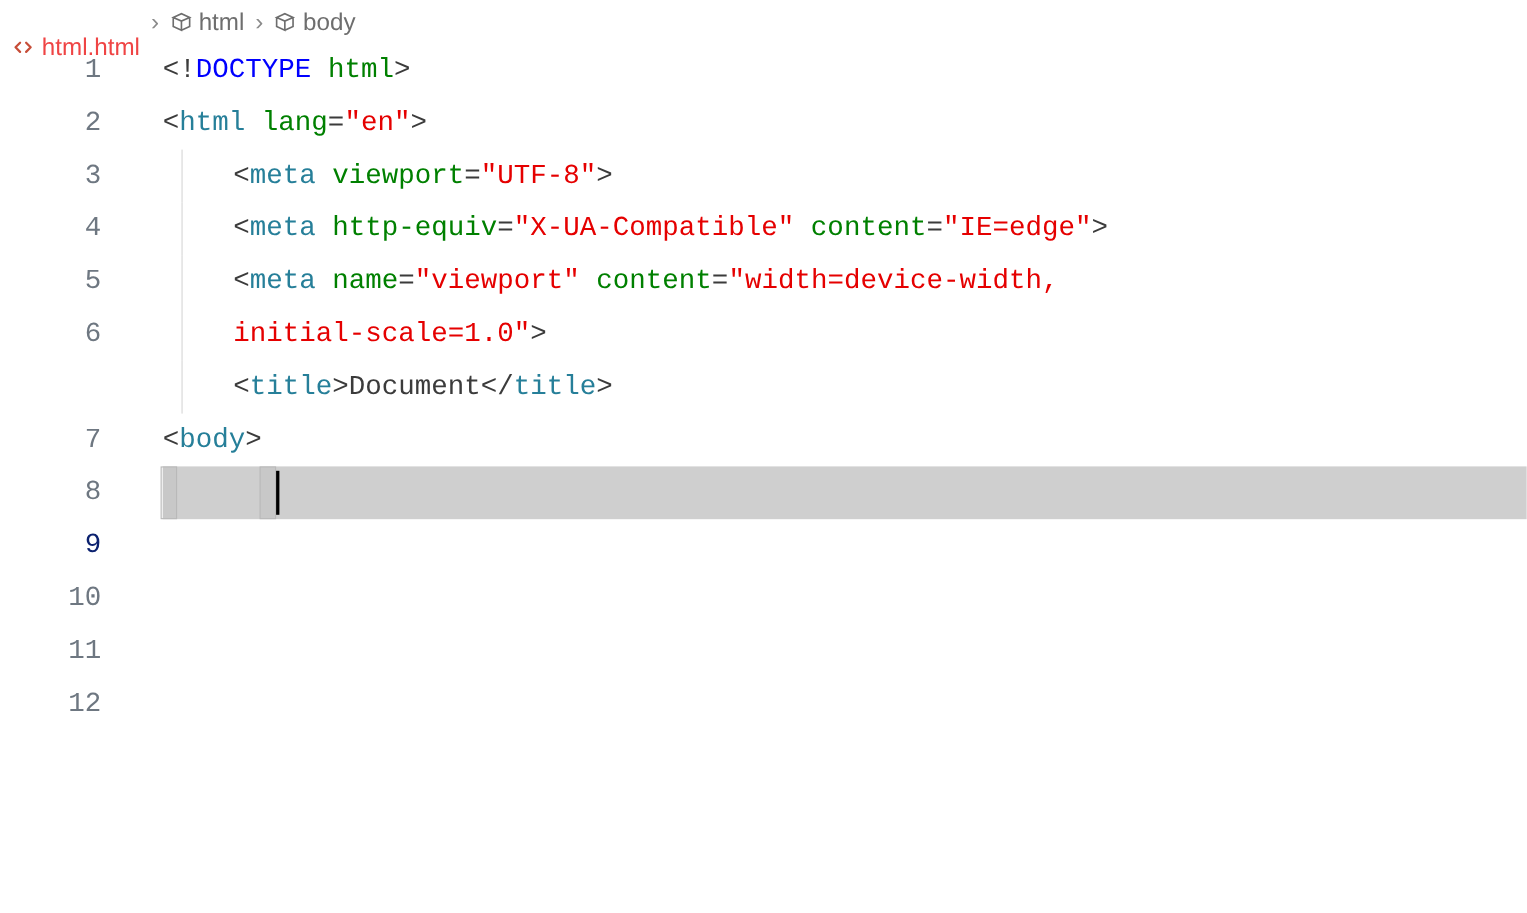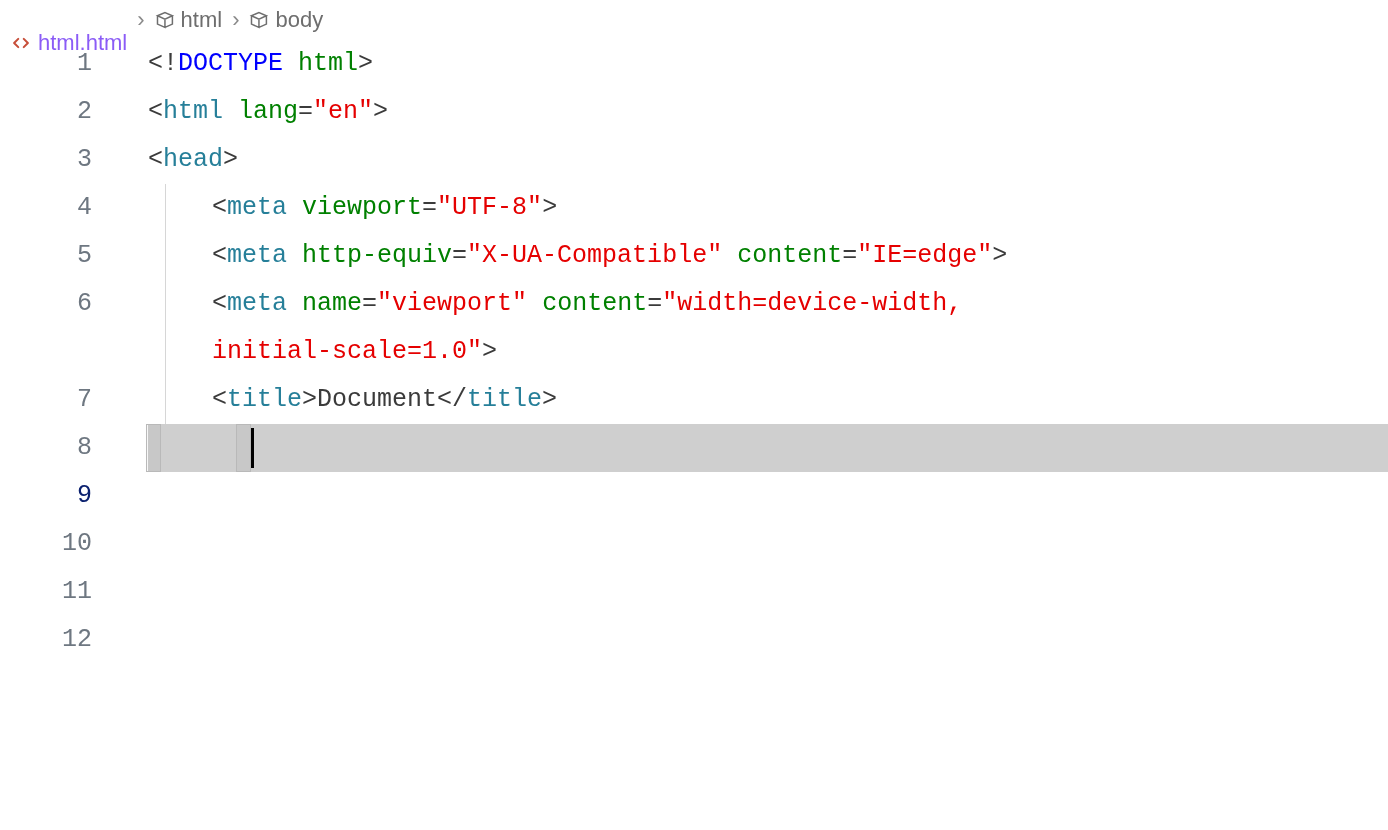--- a/index.html
+++ b/index.html
@@ -20,21 +20,21 @@
       font-size: 22px;
       color: #6e6e6e;
       gap: 6px;
       border-bottom: 1px solid transparent;
     }
     .breadcrumbs .crumb {
       display: flex;
       align-items: center;
       gap: 6px;
     }
-    .breadcrumbs .crumb.active { color: #8b5cf6; margin-top: 46px; }
+    .breadcrumbs .crumb.active { color: #ef4444; margin-top: 46px; }
     .breadcrumbs .sep { color: #8a8a8a; margin: 0 4px; }
     .bc-icon { display: inline-flex; }
     .bc-icon svg { display: block; }
     .editor { display: flex; }
     .gutter {
       width: 118px;
       text-align: right;
       padding-right: 26px;
       color: #237893;
       font-family: Menlo, Consolas, "Courier New", monospace;
@@ -149,21 +149,21 @@
       <div class="ln">11</div>
       <div class="ln">12</div>
     </div>
   <div class="code" id="code">
     <div class="current-line-bg"></div>
     <div class="bracket-match open"></div>
     <div class="bracket-match close"></div>
     <div class="cursor"></div>
   <div class="codeline" style="position: relative; padding-left: 30px;"><span class="p">&lt;</span><span class="bang">!</span><span class="doctype-kw">DOCTYPE</span><span class="p"> </span><span class="attr">html</span><span class="p">&gt;</span></div>
       <div class="codeline" style="position: relative; padding-left: 30px;"><span class="p">&lt;</span><span class="tagname">html</span><span class="p"> </span><span class="attr">lang</span><span class="p">=</span><span class="string">"en"</span><span class="p">&gt;</span></div>
-      <div class="codeline" style="position: relative; padding-left: 30px;"><span class="p">&lt;</span><span class="tagname">head</span><span class="p">&gt;</span></div>
       <div class="codeline indent-guide" style="position: relative; padding-left: 30px;"><span class="wrap-indent"></span><span class="p">&lt;</span><span class="tagname">meta</span><span class="p"> </span><span class="attr">viewport</span><span class="p">=</span><span class="string">"UTF-8"</span><span class="p">&gt;</span></div>
       <div class="codeline indent-guide" style="position: relative; padding-left: 30px;"><span class="wrap-indent"></span><span class="p">&lt;</span><span class="tagname">meta</span><span class="p"> </span><span class="attr">http-equiv</span><span class="p">=</span><span class="string">"X-UA-Compatible"</span><span class="p"> </span><span class="attr">content</span><span class="p">=</span><span class="string">"IE=edge"</span><span class="p">&gt;</span></div>
       <div class="codeline indent-guide" style="position: relative; padding-left: 30px;"><span class="wrap-indent"></span><span class="p">&lt;</span><span class="tagname">meta</span><span class="p"> </span><span class="attr">name</span><span class="p">=</span><span class="string">"viewport"</span><span class="p"> </span><span class="attr">content</span><span class="p">=</span><span class="string">"width=device-width, </span></div>
       <div class="codeline indent-guide" style="position: relative; padding-left: 30px;"><span class="wrap-indent"></span><span class="string">initial-scale=1.0"</span><span class="p">&gt;</span></div>
       <div class="codeline indent-guide" style="position: relative; padding-left: 30px;"><span class="wrap-indent"></span><span class="p">&lt;</span><span class="tagname">title</span><span class="p">&gt;</span><span class="text">Document</span><span class="p">&lt;/</span><span class="tagname">title</span><span class="p">&gt;</span></div>
+      <div class="codeline" style="position: relative; padding-left: 30px;"><span class="p">&lt;</span><span class="tagname">body</span><span class="p">&gt;</span></div>
       <div class="codeline" style="position: relative; padding-left: 30px;"><span class="p">    </span></div>
     </div>
 </div>
 
 </body></html>

